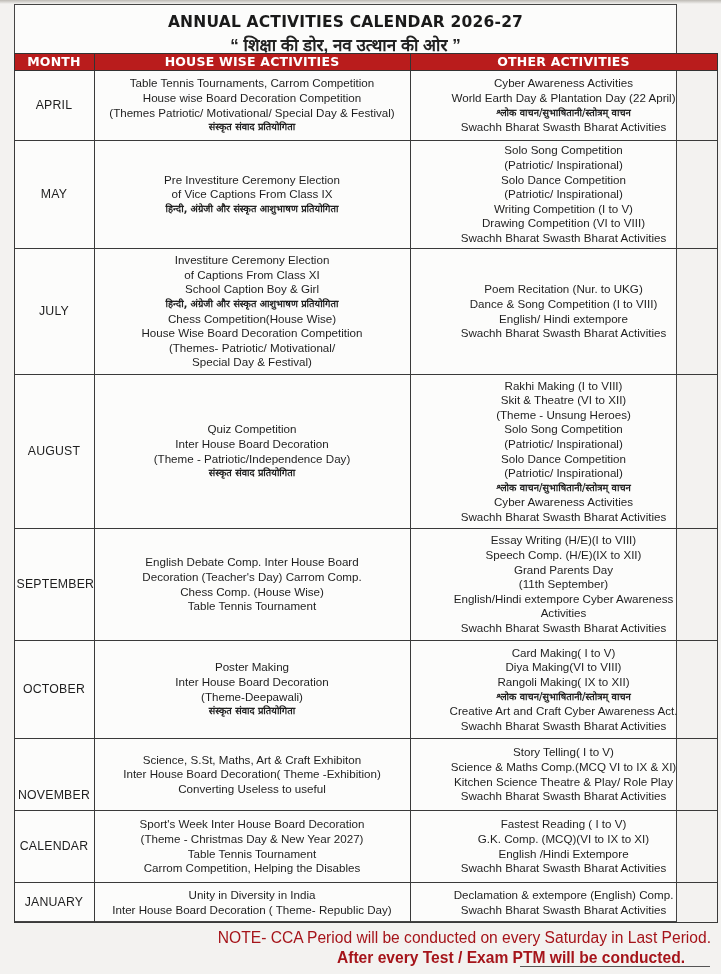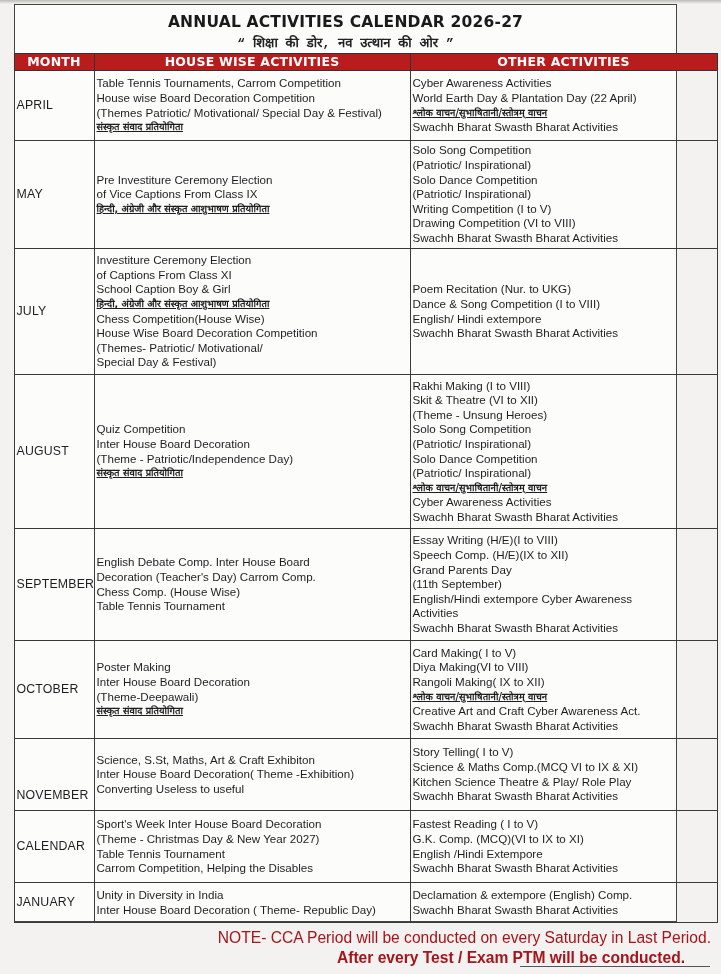--- a/index.html
+++ b/index.html
@@ -5,38 +5,38 @@
   * { box-sizing: border-box; margin: 0; padding: 0; }
   html, body { width: 721px; height: 974px; background: #f3f2f0; overflow: hidden; }
   body { font-family: "Liberation Sans", sans-serif; color: #1a1a1a; position: relative; }
   .page-shadow { position: absolute; left: 0; top: 0; width: 721px; height: 4px; background: linear-gradient(#bdbab4, #f3f2f0); }
   .sheet {
     position: absolute; left: 14px; top: 4px; width: 663px; height: 918px;
     background: #fcfcfb; border: 1.5px solid #444;
   }
   .title-block { height: 48px; text-align: center; padding-top: 8px; }
   .title { font-family: "DejaVu Sans", sans-serif; font-weight: bold; font-size: 15.5px; letter-spacing: 0.2px; color: #1a1a1a; }
-  .subtitle { font-family: Liberation Mono, monospace; font-weight: bold; font-size: 13px; margin-top: 2px; color: #222; }
+  .subtitle { font-family: Liberation Sans, sans-serif; font-weight: bold; font-size: 17px; margin-top: 2px; color: #222; }
   table { border-collapse: collapse; width: 703px; table-layout: fixed; margin-left: -1.5px; }
   col.c1 { width: 80px; }
   col.c2 { width: 316px; }
   col.c3 { width: 307px; }
   th {
     background: #b91c1c; color: #ffffff; font-family: "DejaVu Sans", sans-serif; font-weight: bold;
     font-size: 12.5px; height: 17px; border: 1px solid #333; letter-spacing: 0.2px; padding: 0;
     line-height: 16px;
   }
   td {
-    border: 1.5px solid #3a3a3a; text-align: left; vertical-align: middle;
+    border: 1.5px solid #3a3a3a; text-align: center; vertical-align: middle;
     font-size: 11.6px; line-height: 14.6px; color: #1e1e1e; padding: 0 2px;
   }
   td.month { font-size: 12.3px; letter-spacing: 0.2px; }
   td.month.bottom { vertical-align: bottom; padding-bottom: 7px; }
   .line { display: block; white-space: nowrap; }
-  .hi { font-family: "DejaVu Sans", sans-serif; font-size: 9.6px; font-weight: bold; text-decoration: underline; }
+  .hi { font-family: "DejaVu Sans", sans-serif; font-size: 9.6px; font-weight: bold; }
   .note {
     position: absolute; top: 928px; left: 0; width: 721px; text-align: right;
     color: #a5141a; font-size: 15.6px; line-height: 19.5px;
   }
   .note .l1 { display: block; padding-right: 10px; }
   .note .l2 { display: block; padding-right: 36px; font-weight: bold; }
   .bottom-strip { position: absolute; left: 520px; top: 966px; width: 190px; height: 8px; border-top: 1.5px solid #555; }
 </style>
 </head>
 <body>

